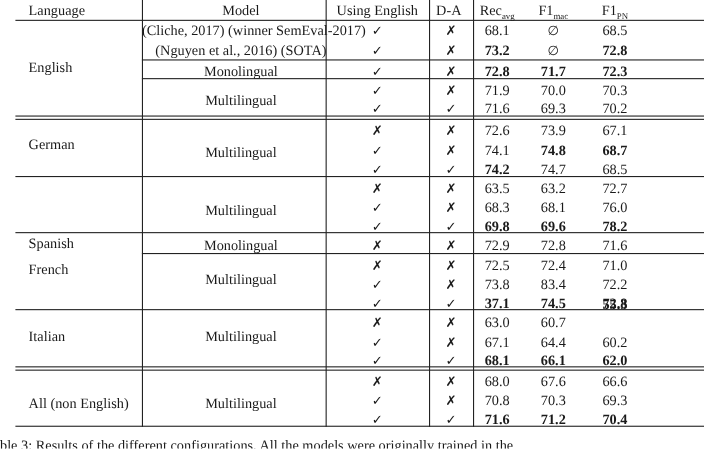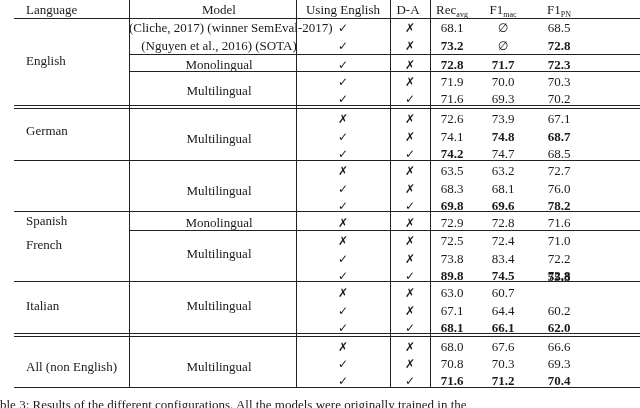--- a/index.html
+++ b/index.html
@@ -131,21 +131,21 @@
       <div class="cell c" style="left: 410px; top: 232px; width: 56px;">72.5</div>
       <div class="cell c" style="left: 458px; top: 232px; width: 62px;">72.4</div>
       <div class="cell c" style="left: 514px; top: 232px; width: 62px;">71.0</div>
       <div class="cell c sym" style="left: 282px; top: 250px; width: 94px;">✓</div>
       <div class="cell c sym" style="left: 376px; top: 250px; width: 40px;">✗</div>
       <div class="cell c" style="left: 410px; top: 250px; width: 56px;">73.8</div>
       <div class="cell c" style="left: 458px; top: 250px; width: 62px;">83.4</div>
       <div class="cell c" style="left: 514px; top: 250px; width: 62px;">72.2</div>
       <div class="cell c sym" style="left: 282px; top: 267px; width: 94px;">✓</div>
       <div class="cell c sym" style="left: 376px; top: 267px; width: 40px;">✓</div>
-      <div class="cell c b" style="left: 410px; top: 267px; width: 56px;">89.8</div>
+      <div class="cell c b" style="left: 410px; top: 267px; width: 56px;">37.1</div>
       <div class="cell c b" style="left: 458px; top: 267px; width: 62px;">74.5</div>
       <div class="cell c b" style="left: 514px; top: 267px; width: 62px;">72.8</div>
       <div class="cell c sym" style="left: 282px; top: 284px; width: 94px;">✗</div>
       <div class="cell c sym" style="left: 376px; top: 284px; width: 40px;">✗</div>
       <div class="cell c" style="left: 410px; top: 284px; width: 56px;">63.0</div>
       <div class="cell c" style="left: 458px; top: 284px; width: 62px;">60.7</div>
       <div class="cell c" style="left: 514px; top: 268px; width: 62px; font-weight: bold;">55.3</div>
       <div class="cell c sym" style="left: 282px; top: 302px; width: 94px;">✓</div>
       <div class="cell c sym" style="left: 376px; top: 302px; width: 40px;">✗</div>
       <div class="cell c" style="left: 410px; top: 302px; width: 56px;">67.1</div>

